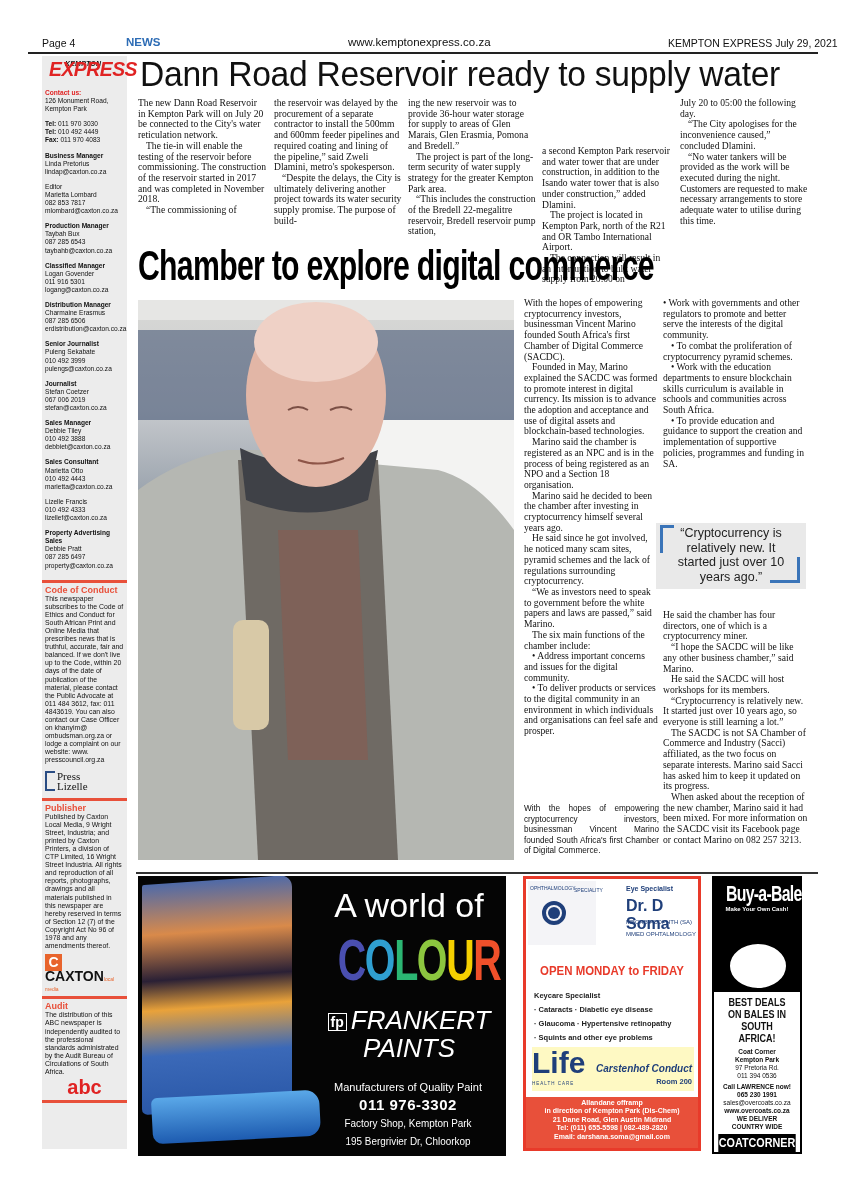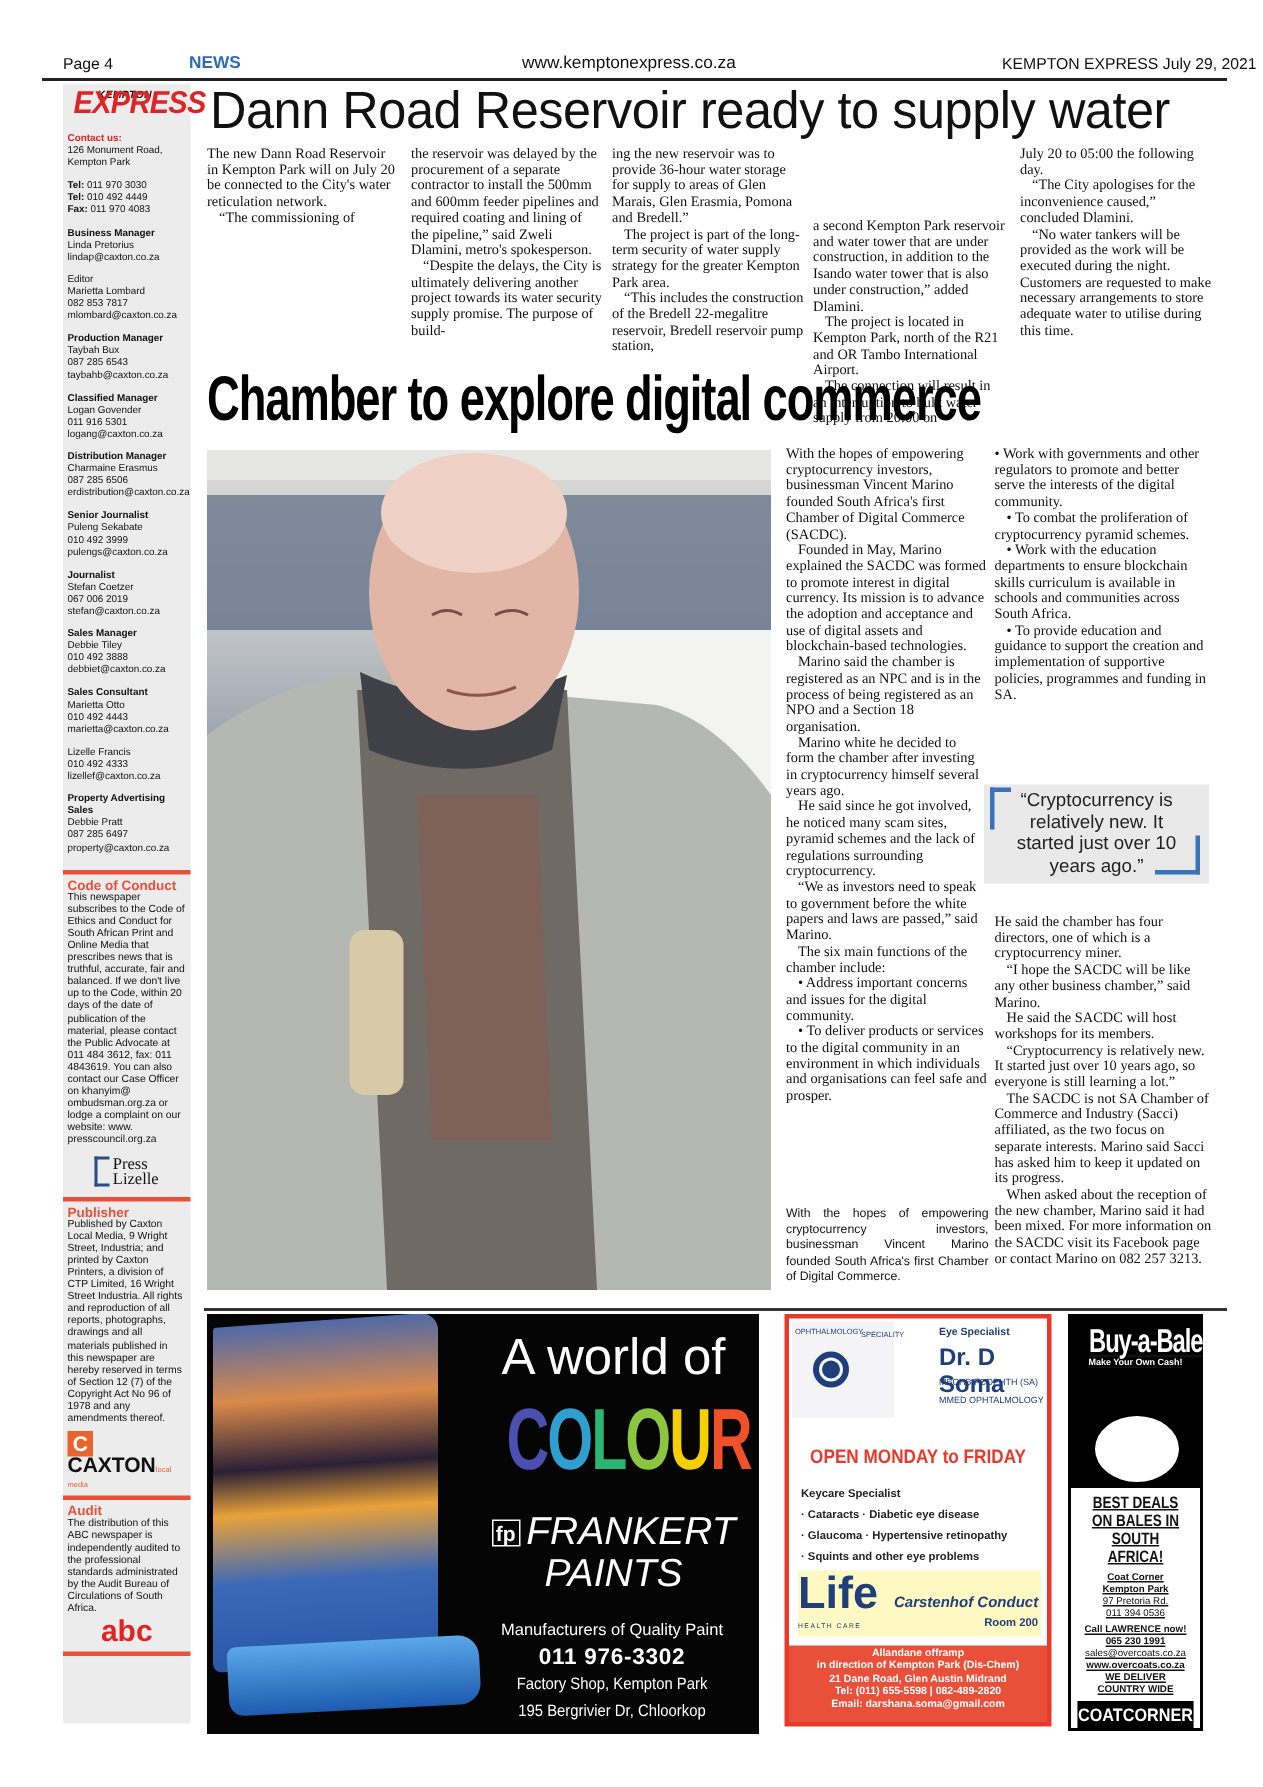--- a/index.html
+++ b/index.html
@@ -14,21 +14,21 @@
   .sidebar { left: 42px; top: 56px; width: 85px; height: 1093px; background: #ececec; font-family: "Liberation Sans", sans-serif; font-size: 6.6px; line-height: 8.1px; padding: 3px 3px 0 3px; color: #111; }
   .sb-logo { height: 30px; position: relative; }
   .sb-logo .k { position: absolute; left: 20px; top: 1px; font-size: 7px; font-weight: bold; font-style: italic; color: #111; letter-spacing: 0.2px; }
   .sb-logo .e { position: absolute; left: 4px; top: 6px; font-size: 21px; font-weight: bold; font-style: italic; color: #e02323; letter-spacing: -0.5px; font-family: "Liberation Sans", sans-serif; transform: scaleX(0.92); transform-origin: left; }
   .sb-red { color: #e02323; font-weight: bold; }
   .sb-b { font-weight: bold; }
   .sb-gap { height: 7px; }
   .sb-rule { height: 3px; background: #e8503a; margin: 3px -3px 2px -3px; }
   .sb-h { color: #e8503a; font-weight: bold; font-size: 9px; line-height: 10px; }
   .sb-p { font-size: 6.9px; line-height: 8.1px; }
-  .press { display: flex; align-items: center; justify-content: center; height: 28px; margin-top: 2px; }
+  .press { display: flex; align-items: center; justify-content: flex-start; height: 28px; margin-top: 2px; }
   .press .sq { width: 10px; height: 20px; border: 2px solid #2a4d84; border-right: none; margin-right: 2px; }
   .press .tx { font-family: "Liberation Serif", serif; font-size: 11px; line-height: 10px; color: #111; }
   .caxton { margin-top: 4px; }
   .caxton .c { width: 17px; height: 17px; background: #e8642c; color: #fff; font-weight: bold; font-size: 14px; line-height: 17px; text-align: center; }
   .caxton .w { font-size: 11px; font-weight: bold; color: #111; margin-top: 1px; }
   .caxton .w span { color: #e8642c; font-size: 5px; font-weight: normal; }
   .abc { text-align: center; color: #e02323; font-size: 20px; font-weight: bold; line-height: 20px; margin-top: 1px; font-family: "Liberation Sans", sans-serif; }
 
   
   .h1 { left: 140px; top: 55px; font-family: "Liberation Sans", sans-serif; font-size: 35px; line-height: 38px; letter-spacing: -0.3px; color: #111; transform: scaleX(0.96); transform-origin: left; }
@@ -72,21 +72,21 @@
   .ad2 .q1, .ad2 .q2 { position: absolute; left: 100px; font-size: 6px; color: #1f3f7a; }
   .ad2 .open { position: absolute; left: 0; top: 84px; width: 172px; text-align: center; color: #e83a2a; font-weight: bold; font-size: 13px; transform: scaleX(0.88); }
   .ad2 .kc { position: absolute; left: 8px; font-size: 7.5px; font-weight: bold; color: #222; }
   .ad2 .life { position: absolute; left: 6px; top: 168px; width: 162px; height: 44px; background: #fef9c3; }
   .ad2 .life .L { position: absolute; left: 0; top: 0; font-size: 30px; font-weight: bold; color: #1f3f7a; line-height: 32px; }
   .ad2 .life .hc { position: absolute; left: 0; top: 34px; font-size: 4.5px; color: #1f3f7a; letter-spacing: 1px; }
   .ad2 .life .cc { position: absolute; left: 64px; top: 16px; font-size: 10px; font-style: italic; font-weight: bold; color: #1f3f7a; }
   .ad2 .life .rm { position: absolute; right: 2px; top: 30px; font-size: 7.5px; font-weight: bold; color: #1f3f7a; }
   .ad2 .foot { position: absolute; left: 0; top: 218px; width: 172px; height: 51px; background: #e8503a; color: #fff; font-size: 7px; font-weight: bold; line-height: 8.4px; text-align: center; padding-top: 2px; }
 
-  .ad3 { left: 712px; top: 876px; width: 90px; height: 278px; background: #fff; border: 2px solid #000; font-family: "Liberation Sans", sans-serif; text-align: center; text-decoration: underline; }
+  .ad3 { left: 712px; top: 876px; width: 90px; height: 278px; background: #fff; border: 2px solid #000; font-family: "Liberation Sans", sans-serif; text-align: center; }
   .ad3 .top { height: 64px; background: #000; color: #fff; }
   .ad3 .top .b { font-size: 22px; font-weight: bold; line-height: 24px; padding-top: 4px; transform: scaleX(0.72); white-space: nowrap; letter-spacing: -1px; }
   .ad3 .top .m { font-size: 6px; font-weight: bold; }
   .ad3 .bale { height: 50px; background: #000; position: relative; }
   .ad3 .bale .o { position: absolute; left: 14px; top: 0; width: 60px; height: 48px; border-radius: 50%; background: #fff; border: 2px solid #000; }
   .ad3 .bd { font-size: 11px; font-weight: bold; line-height: 12px; margin-top: 4px; transform: scaleX(0.82); }
   .ad3 .t { font-size: 6.5px; line-height: 8px; }
   .ad3 .tb { font-size: 6.5px; line-height: 8px; font-weight: bold; }
   .ad3 .cc { position: absolute; left: 0; bottom: 0; width: 86px; height: 18px; background: #000; color: #fff; font-size: 12px; font-weight: bold; line-height: 18px; transform: scaleX(0.9); }
 </style>
@@ -190,20 +190,21 @@
   <div class="sb-h">Audit</div>
   <div class="sb-p">The distribution of this ABC newspaper is independently audited to the professional standards administrated by the Audit Bureau of Circulations of South Africa.</div>
   <div class="abc">abc</div>
   <div class="sb-rule"></div>
 </div>
 
 <div class="abs h1">Dann Road Reservoir ready to supply water</div>
 <div id="a1cols">
     <div class="abs col" style="left: 138px; top: 98px; width: 128px;">
       <p>The new Dann Road Reservoir in Kempton Park will on July 20 be connected to the City's water reticulation network.</p>
+      <p>The tie-in will enable the testing of the reservoir before commissioning. The construction of the reservoir started in 2017 and was completed in November 2018.</p>
       <p>“The commissioning of</p>
     </div>
     <div class="abs col" style="left: 274px; top: 98px; width: 128px;">
       <p>the reservoir was delayed by the procurement of a separate contractor to install the 500mm and 600mm feeder pipelines and required coating and lining of the pipeline,” said Zweli Dlamini, metro's spokesperson.</p>
       <p>“Despite the delays, the City is ultimately delivering another project towards its water security supply promise. The purpose of build-</p>
     </div>
     <div class="abs col" style="left: 408px; top: 98px; width: 128px;">
       <p>ing the new reservoir was to provide 36-hour water storage for supply to areas of Glen Marais, Glen Erasmia, Pomona and Bredell.”</p>
       <p>The project is part of the long-term security of water supply strategy for the greater Kempton Park area.</p>
       <p>“This includes the construction of the Bredell 22-megalitre reservoir, Bredell reservoir pump station,</p>
@@ -237,21 +238,21 @@
     <path d="M192 110 Q204 104 214 110" stroke="#7a4f45" stroke-width="2" fill="none"></path>
     <path d="M160 160 Q182 168 206 158" stroke="#8d5548" stroke-width="2" fill="none"></path>
     <rect x="95" y="320" width="36" height="110" rx="10" fill="#d8c9a7"></rect>
   </svg>
 </div>
 
 <div id="a2col1" class="abs col" style="left:524px; top:298px; width:134px;">
     <p>With the hopes of empowering cryptocurrency investors, businessman Vincent Marino founded South Africa's first Chamber of Digital Commerce (SACDC).</p>
     <p>Founded in May, Marino explained the SACDC was formed to promote interest in digital currency. Its mission is to advance the adoption and acceptance and use of digital assets and blockchain-based technologies.</p>
     <p>Marino said the chamber is registered as an NPC and is in the process of being registered as an NPO and a Section 18 organisation.</p>
-    <p>Marino white he decided to form the chamber after investing in cryptocurrency himself several years ago.</p>
+    <p>Marino said he decided to been the chamber after investing in cryptocurrency himself several years ago.</p>
     <p>He said since he got involved, he noticed many scam sites, pyramid schemes and the lack of regulations surrounding cryptocurrency.</p>
     <p>“We as investors need to speak to government before the white papers and laws are passed,” said Marino.</p>
     <p>The six main functions of the chamber include:</p>
     <p>• Address important concerns and issues for the digital community.</p>
     <p>• To deliver products or services to the digital community in an environment in which individuals and organisations can feel safe and prosper.</p>
   </div>
 <div id="a2col2top" class="abs col" style="left:663px; top:298px; width:145px;">
     <p>• Work with governments and other regulators to promote and better serve the interests of the digital community.</p>
     <p>• To combat the proliferation of cryptocurrency pyramid schemes.</p>
     <p>• Work with the education departments to ensure blockchain skills curriculum is available in schools and communities across South Africa.</p>

